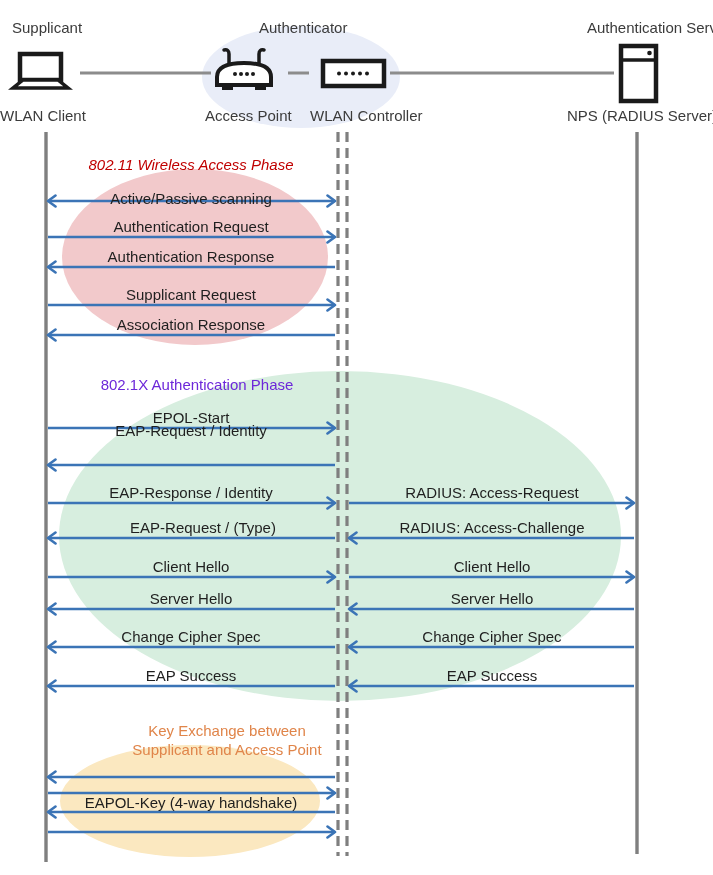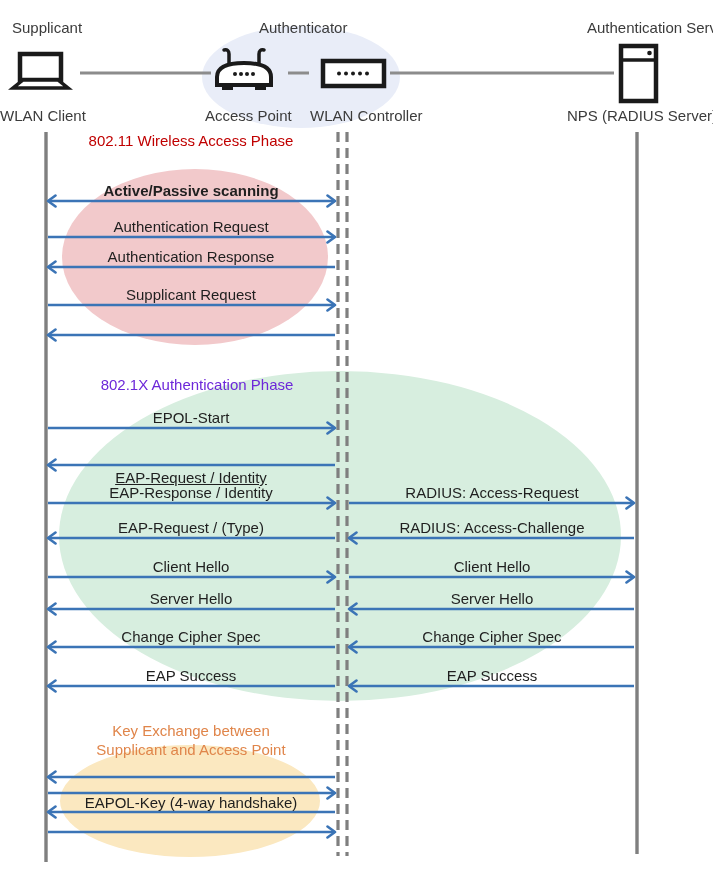--- a/index.html
+++ b/index.html
@@ -110,36 +110,37 @@
 
   <div class="hdr" style="left:12px;top:19px;">Supplicant</div>
   <div class="hdr" style="left:259px;top:19px;">Authenticator</div>
   <div class="hdr" style="left:563px;top:19px;margin-left:24px;">Authentication Server</div>
 
   <div class="hdr" style="left:0;top:107px;">WLAN Client</div>
   <div class="hdr" style="left:205px;top:107px;">Access Point</div>
   <div class="hdr" style="left:310px;top:107px;">WLAN Controller</div>
   <div class="hdr" style="left:567px;top:107px;">NPS (RADIUS Server)</div>
 
-  <div class="phase-title p1 span-l" style="top:131px;">802.11 Wireless Access Phase</div>
+  <div class="phase-title p1 span-l" style="top:155px;font-style:italic;">802.11 Wireless Access Phase</div>
   <div class="phase-title p2" style="left:52px;width:290px;top:375px;">802.1X Authentication Phase</div>
-  <div class="phase-title p3 span-l" style="top:721px;">
+  <div class="phase-title p3 span-l" style="top:721px;padding-left:36px;">
     <div>Key Exchange between</div>
     <div>Supplicant and Access Point</div>
   </div>
 
-  <div class="lbl span-l" style="top:182px;font-weight:bold;">Active/Passive scanning</div>
+  <div class="lbl span-l" style="top:190px;">Active/Passive scanning</div>
   <div class="lbl span-l" style="top:218px;">Authentication Request</div>
   <div class="lbl span-l" style="top:248px;">Authentication Response</div>
   <div class="lbl span-l" style="top:286px;">Supplicant Request</div>
+  <div class="lbl span-l" style="top:316px;">Association Response</div>
 
   <div class="lbl span-l" style="top:409px;">EPOL-Start</div>
-  <div class="lbl span-l" style="top:469px;text-decoration:underline;">EAP-Request / Identity</div>
+  <div class="lbl span-l" style="top:422px;">EAP-Request / Identity</div>
   <div class="lbl span-l" style="top:484px;">EAP-Response / Identity</div>
-  <div class="lbl span-l" style="top:519px;">EAP-Request / (Type)</div>
+  <div class="lbl span-l" style="top:519px;padding-left:12px;">EAP-Request / (Type)</div>
   <div class="lbl span-l" style="top:558px;">Client Hello</div>
   <div class="lbl span-l" style="top:590px;">Server Hello</div>
   <div class="lbl span-l" style="top:628px;">Change Cipher Spec</div>
   <div class="lbl span-l" style="top:667px;">EAP Success</div>
 
   <div class="lbl span-r" style="top:484px;">RADIUS: Access-Request</div>
   <div class="lbl span-r" style="top:519px;">RADIUS: Access-Challenge</div>
   <div class="lbl span-r" style="top:558px;">Client Hello</div>
   <div class="lbl span-r" style="top:590px;">Server Hello</div>
   <div class="lbl span-r" style="top:628px;">Change Cipher Spec</div>

